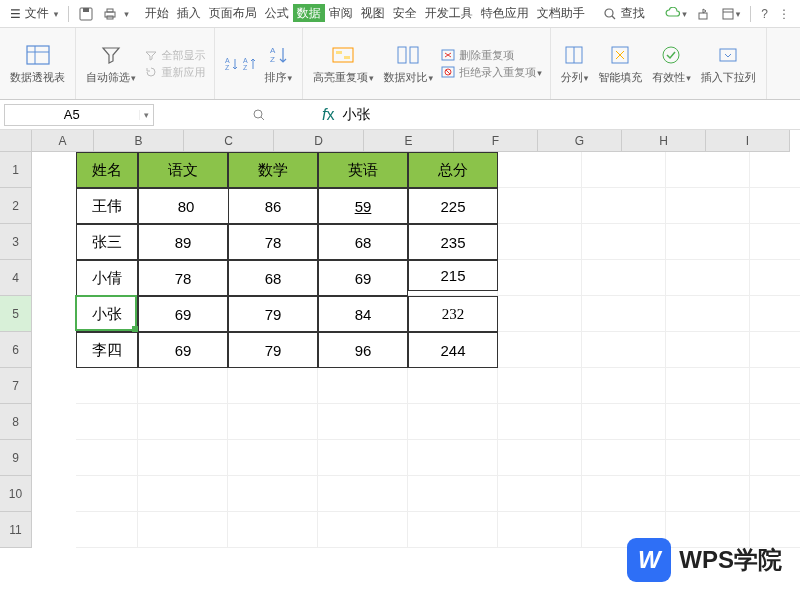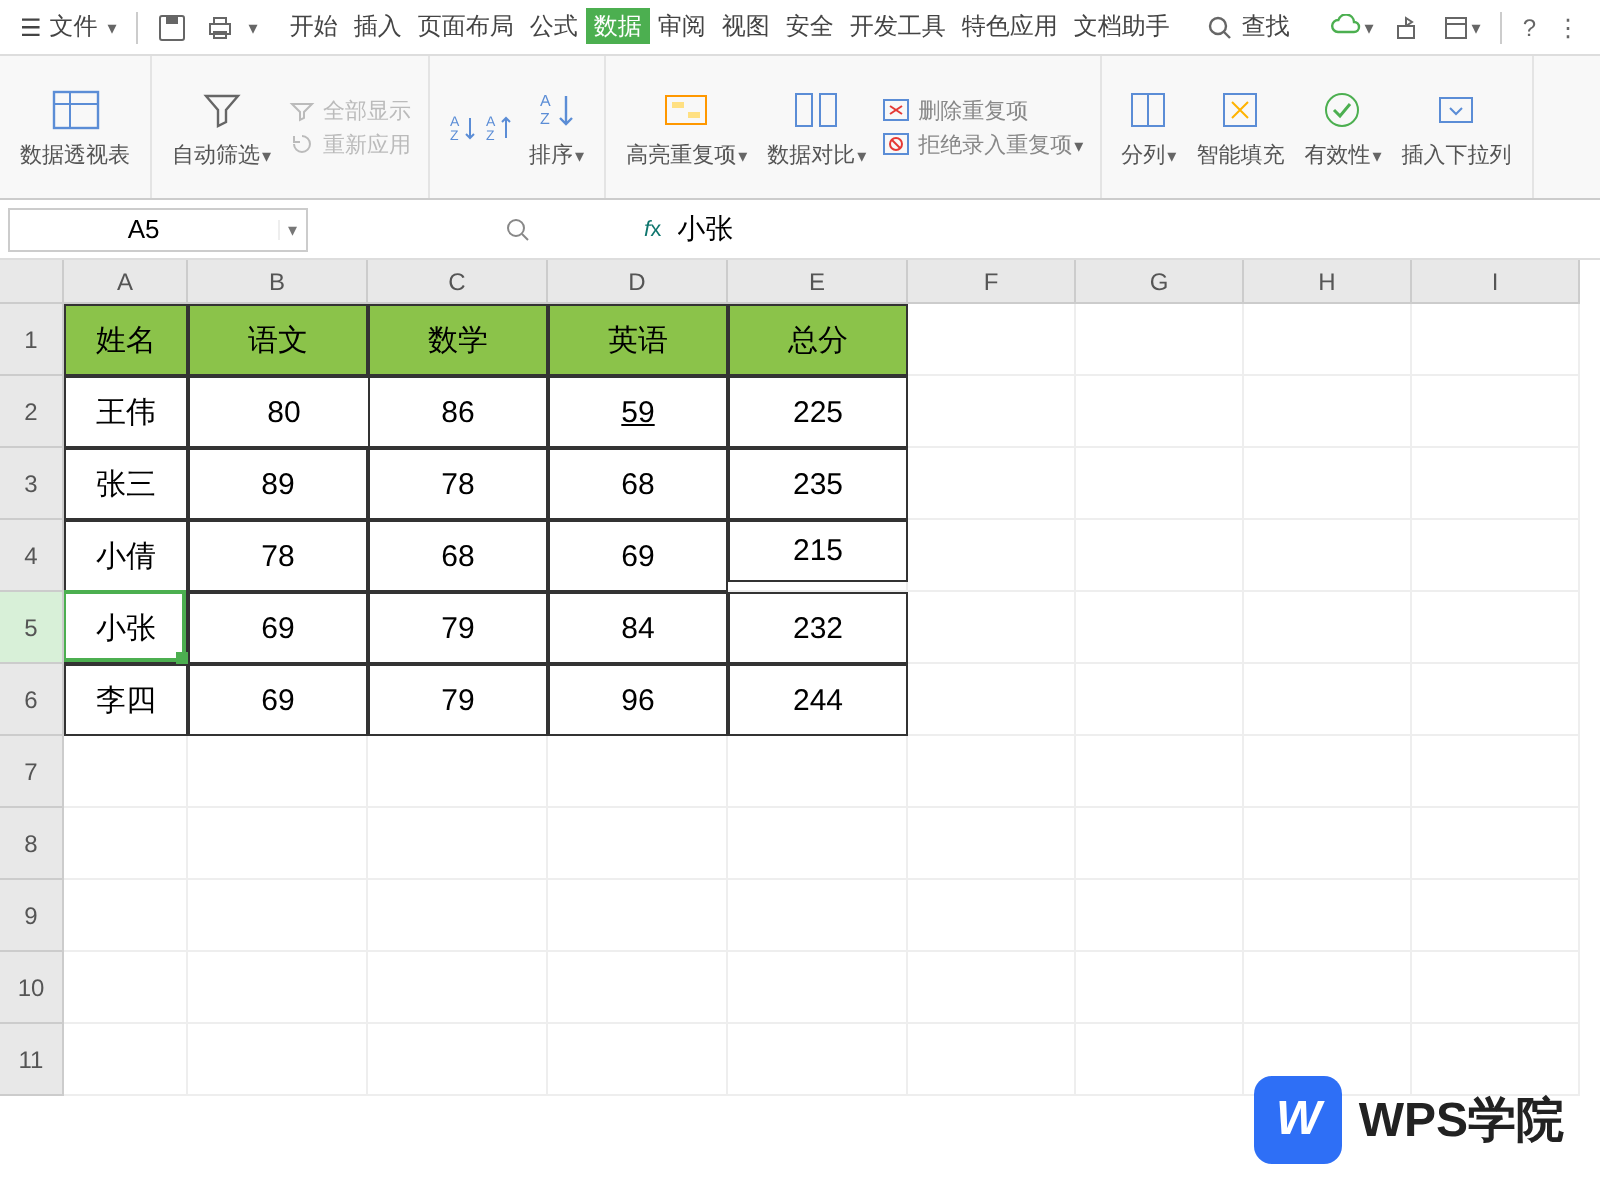--- a/index.html
+++ b/index.html
@@ -22,31 +22,31 @@
 .ribbon .big-btn .icn { width: 26px; height: 26px; display: flex; align-items: center; justify-content: center; color: #5b8dd6; font-size: 18px; }
 .ribbon .small-row { display: flex; align-items: center; gap: 4px; color: #888; }
 .ribbon .small-row.disabled { color: #bbb; }
 .ribbon .small-stack { display: flex; flex-direction: column; gap: 2px; }
 
 .namebox-row { display: flex; align-items: center; height: 30px; border-bottom: 1px solid #ddd; font-size: 13px; }
 .namebox { width: 150px; display: flex; align-items: center; border: 1px solid #ccc; height: 22px; margin-left: 4px; }
 .namebox input { border: none; outline: none; width: 100%; padding: 0 6px; font-size: 13px; text-align: center; background: transparent; }
 .namebox .nb-caret { width: 16px; text-align: center; color: #777; font-size: 9px; border-left: 1px solid #eee; }
 .fx-area { display: flex; align-items: center; margin-left: 50px; gap: 8px; }
-.fx-area .fx-icn { color: #0f766e; font-size: 11px; margin-left: 48px; }
+.fx-area .fx-icn { color: #0f766e; font-size: 16px; margin-left: 48px; }
 .fx-area input { border: none; outline: none; font-size: 14px; width: 400px; }
 
 .sheet { display: flex; height: calc(600px - 28px - 72px - 30px); position: relative; }
 .corner { width: 32px; height: 22px; background: #e8e8e8; border-right: 1px solid #ccc; border-bottom: 1px solid #ccc; }
 .col-headers { display: flex; height: 22px; }
 .col-headers .ch { border-right: 1px solid #ccc; border-bottom: 1px solid #ccc; background: #e8e8e8; text-align: center; font-size: 12px; color: #555; line-height: 22px; }
 .row-headers { display: flex; flex-direction: column; }
 .row-headers .rh { width: 32px; border-right: 1px solid #ccc; border-bottom: 1px solid #ccc; background: #e8e8e8; text-align: center; font-size: 12px; color: #555; display: flex; align-items: center; justify-content: center; }
 .row-headers .rh.sel { background: #d8f0d8; }
-.grid { position: relative; }
+.grid { position: relative; margin-left: 44px; }
 .grid-inner { position: relative; }
 .cell { position: absolute; border-right: 1px solid #eee; border-bottom: 1px solid #eee; font-size: 15px; display: flex; align-items: center; justify-content: center; }
 .cell.header { background: #8bc34a; font-weight: normal; color: #000; border: 1px solid #333; }
 .cell.bordered { border: 1px solid #333; background: #fff; }
 .selection { position: absolute; border: 2px solid #4caf50; pointer-events: none; }
 .selection .handle { position: absolute; right: -3px; bottom: -3px; width: 6px; height: 6px; background: #4caf50; }
 
 .watermark { position: absolute; right: 18px; bottom: 18px; display: flex; align-items: center; gap: 8px; font-size: 24px; font-weight: bold; color: #222; }
 .watermark .logo { width: 44px; height: 44px; background: #2e6ff6; border-radius: 9px; color: #fff; display: flex; align-items: center; justify-content: center; font-size: 24px; font-weight: bold; font-style: italic; }
 
@@ -423,21 +423,21 @@
           <div class="cell bordered" style="left: 332px; top: 72px; width: 90px; height: 36px;">235</div>
           <div class="cell bordered" style="left: 0px; top: 108px; width: 62px; height: 36px;">小倩</div>
           <div class="cell bordered" style="left: 62px; top: 108px; width: 90px; height: 36px;">78</div>
           <div class="cell bordered" style="left: 152px; top: 108px; width: 90px; height: 36px;">68</div>
           <div class="cell bordered" style="left: 242px; top: 108px; width: 90px; height: 36px;">69</div>
           <div class="cell bordered" style="left: 332px; top: 108px; width: 90px; height: 31px;">215</div>
           <div class="cell bordered" style="left: 0px; top: 144px; width: 62px; height: 36px;">小张</div>
           <div class="cell bordered" style="left: 62px; top: 144px; width: 90px; height: 36px;">69</div>
           <div class="cell bordered" style="left: 152px; top: 144px; width: 90px; height: 36px;">79</div>
           <div class="cell bordered" style="left: 242px; top: 144px; width: 90px; height: 36px;">84</div>
-          <div class="cell bordered" style="left: 332px; top: 144px; width: 90px; height: 36px;">232</div>
+          <div class="cell bordered" style="left: 332px; top: 144px; width: 90px; height: 36px; font-family: Liberation Serif, serif;">232</div>
           <div class="cell bordered" style="left: 0px; top: 180px; width: 62px; height: 36px;">李四</div>
           <div class="cell bordered" style="left: 62px; top: 180px; width: 90px; height: 36px;">69</div>
           <div class="cell bordered" style="left: 152px; top: 180px; width: 90px; height: 36px;">79</div>
           <div class="cell bordered" style="left: 242px; top: 180px; width: 90px; height: 36px; text-align: right;">96</div>
           <div class="cell bordered" style="left: 332px; top: 180px; width: 90px; height: 36px;">244</div>
           <div class="selection" style="left: -1px; top: 143px; width: 62px; height: 36px;">
             <div class="handle"></div>
           </div>
         </div>
     </div>

